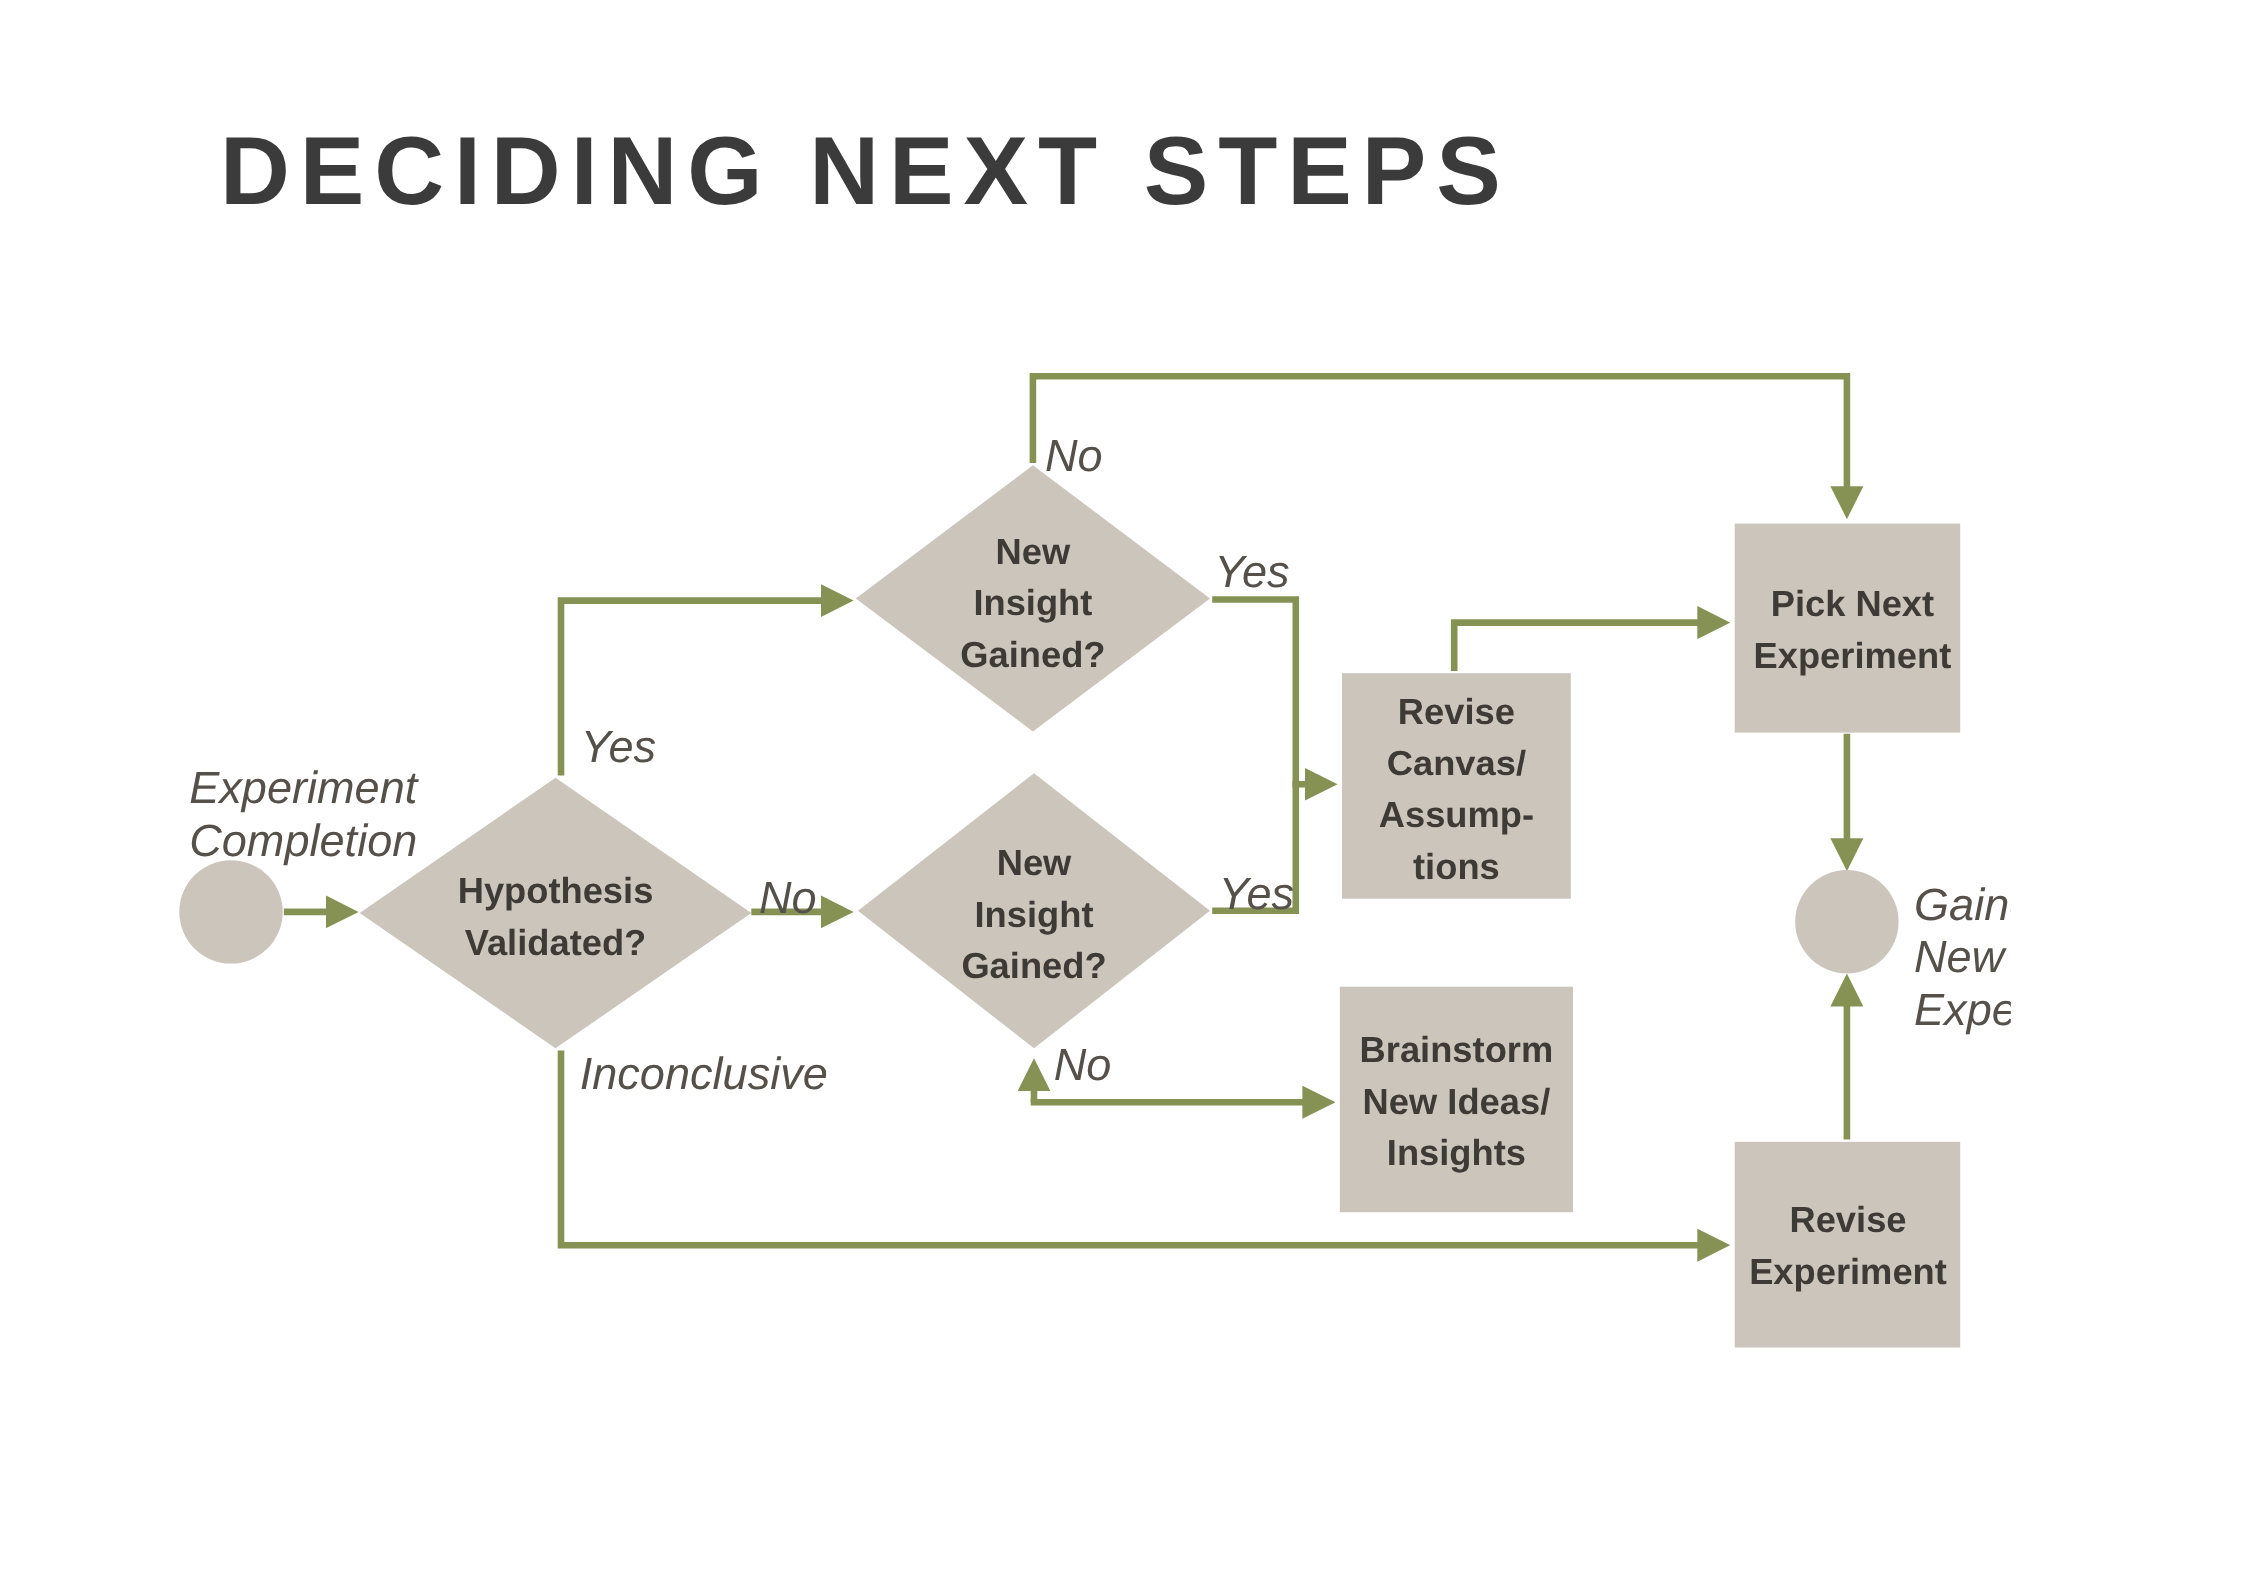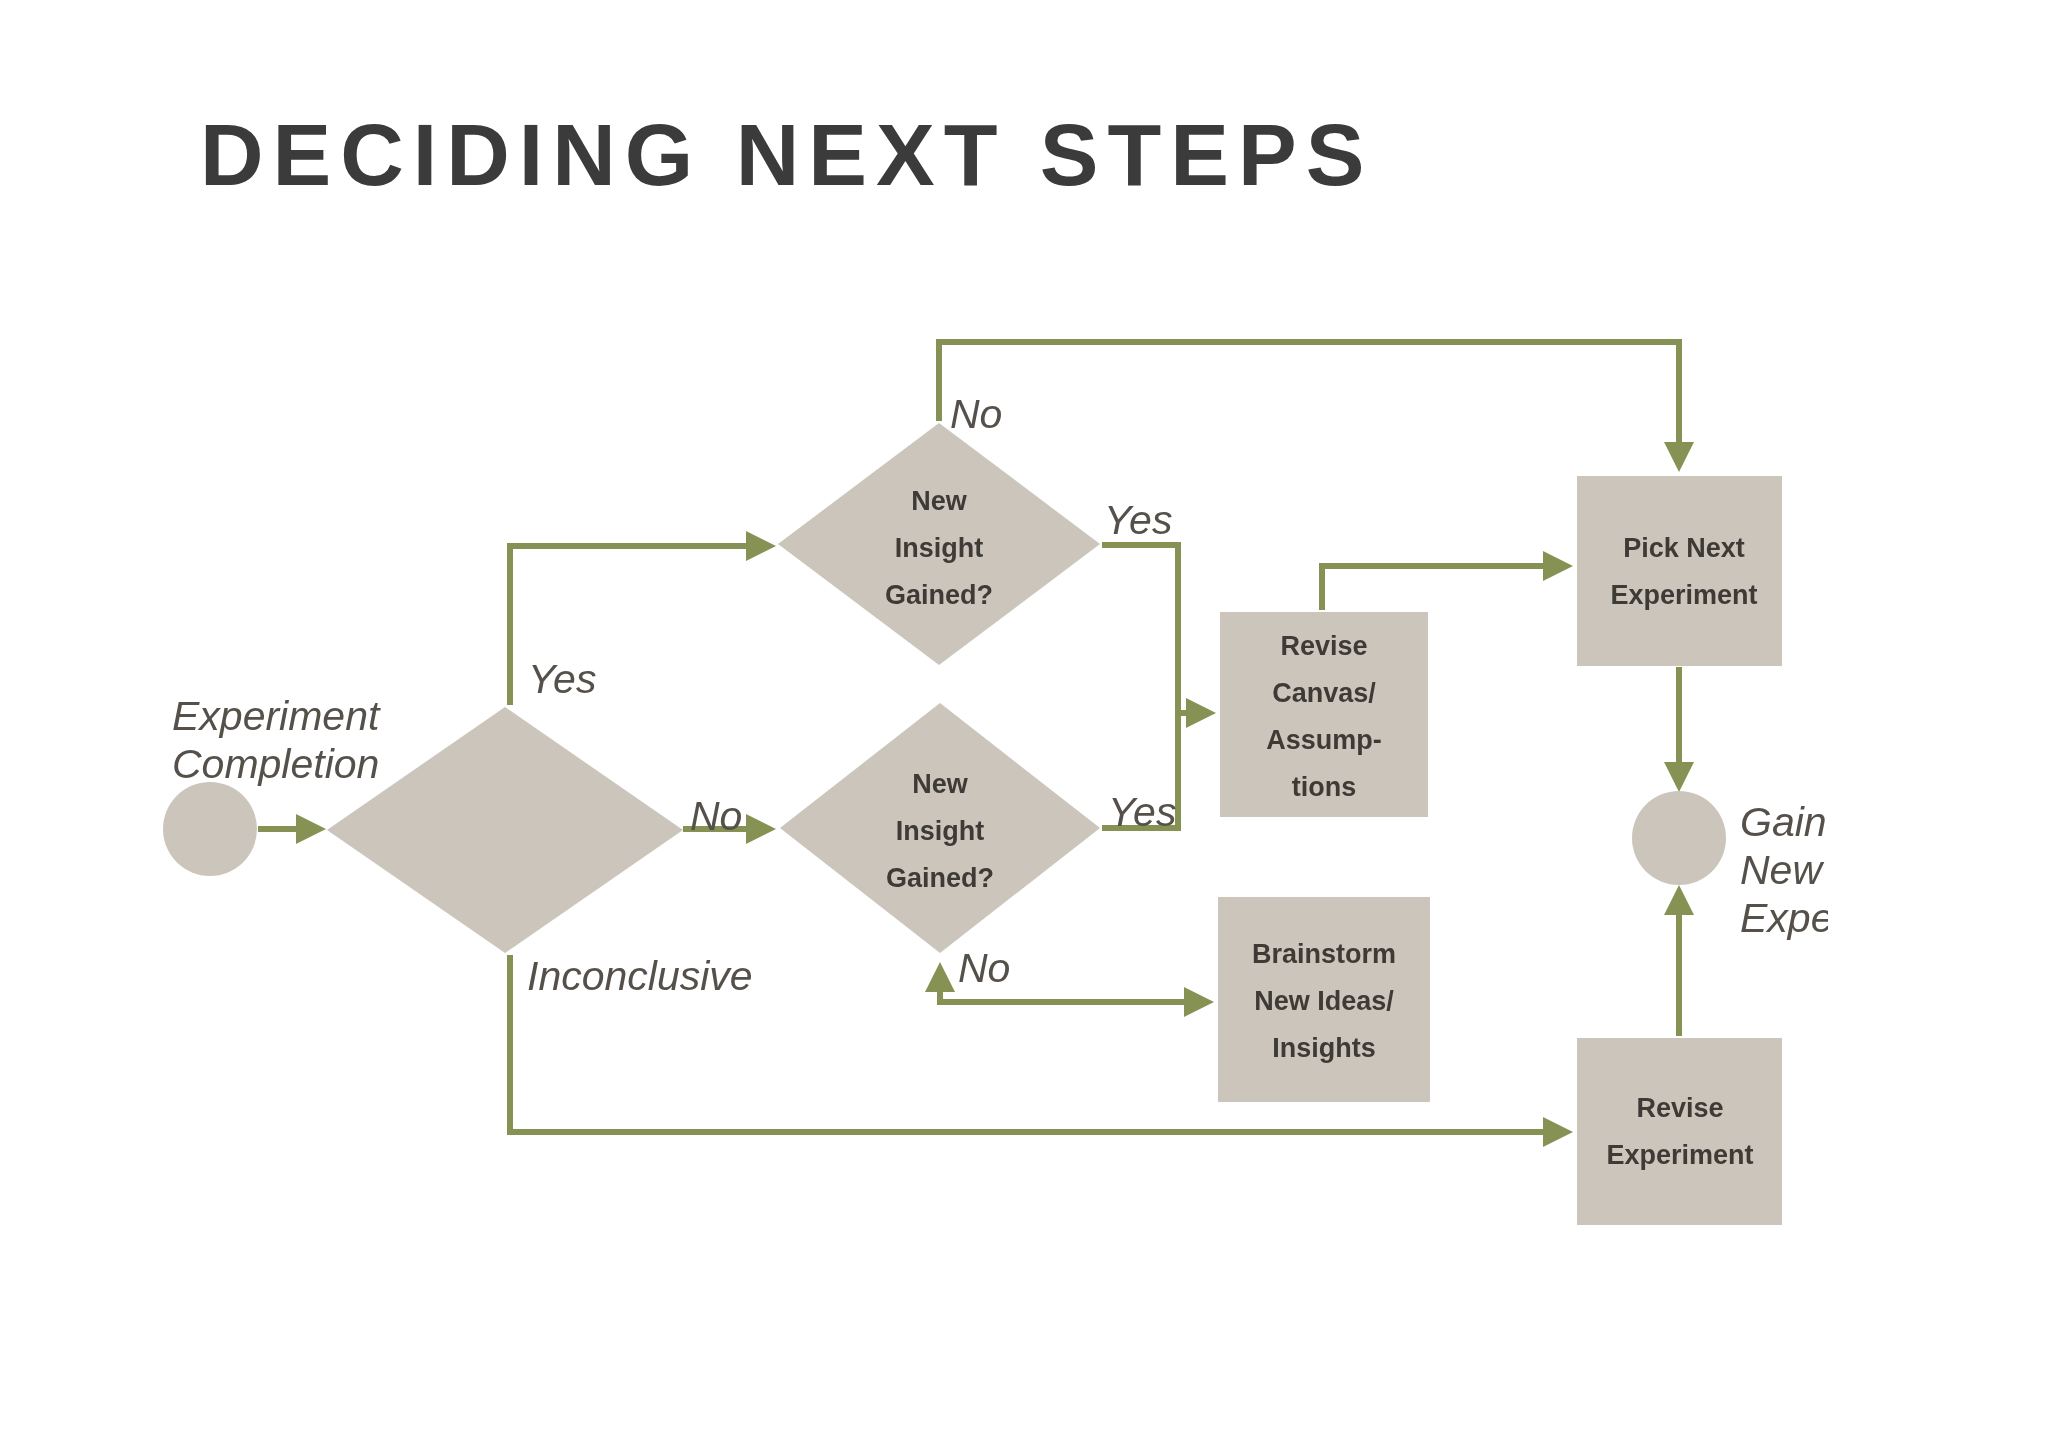--- a/index.html
+++ b/index.html
@@ -31,21 +31,21 @@
     fill: none;
     stroke: #869253;
     stroke-width: 6;
   }
   .shape { fill: #cbc5bc; }
   .node-text {
     position: absolute;
     transform: translate(-50%, -50%);
     text-align: center;
     white-space: pre-line;
-    font-size: 27px;
+    font-size: 33px;
     font-weight: 600;
     line-height: 47px;
     color: #3e3a35;
   }
   .edge-label {
     position: absolute;
     font-style: italic;
     font-size: 41px;
     font-weight: 500;
     line-height: 48px;
@@ -88,20 +88,22 @@
       <polygon class="shape" points="778,544 939,423 1100,544 939,665"></polygon>
       <polygon class="shape" points="780,828 940,703 1100,828 940,953"></polygon>
       <rect class="shape" x="1220" y="612" width="208" height="205"></rect>
       <rect class="shape" x="1218" y="897" width="212" height="205"></rect>
       <rect class="shape" x="1577" y="476" width="205" height="190"></rect>
       <rect class="shape" x="1577" y="1038" width="205" height="187"></rect>
       <circle class="shape" cx="1679" cy="838" r="47"></circle>
     </g>
   </svg>
 
+  <div class="node-text" style="left:505px; top:833px;">Hypothesis
+Validated?</div>
   <div class="node-text" style="left:939px; top:548px;">New
 Insight
 Gained?</div>
   <div class="node-text" style="left:940px; top:831px;">New
 Insight
 Gained?</div>
   <div class="node-text" style="left:1324px; top:1001px;">Brainstorm
 New Ideas/
 Insights</div>
   <div class="node-text" style="left:1324px; top:717px;">Revise

